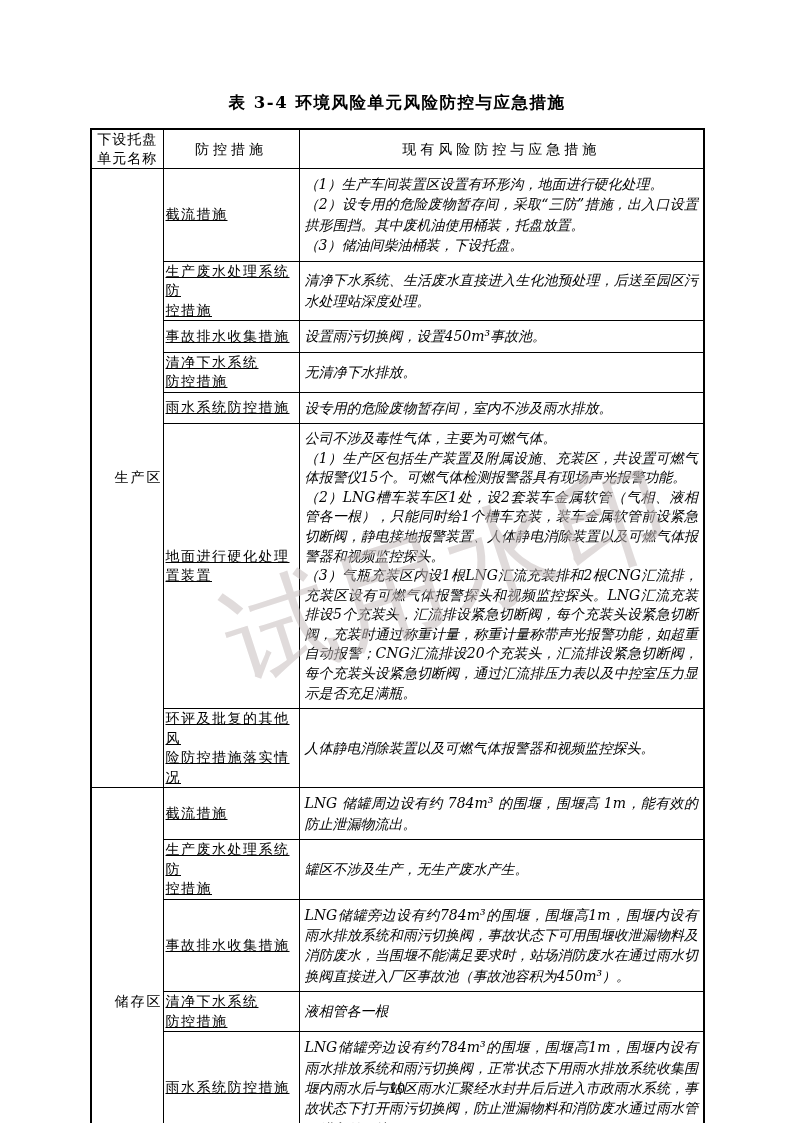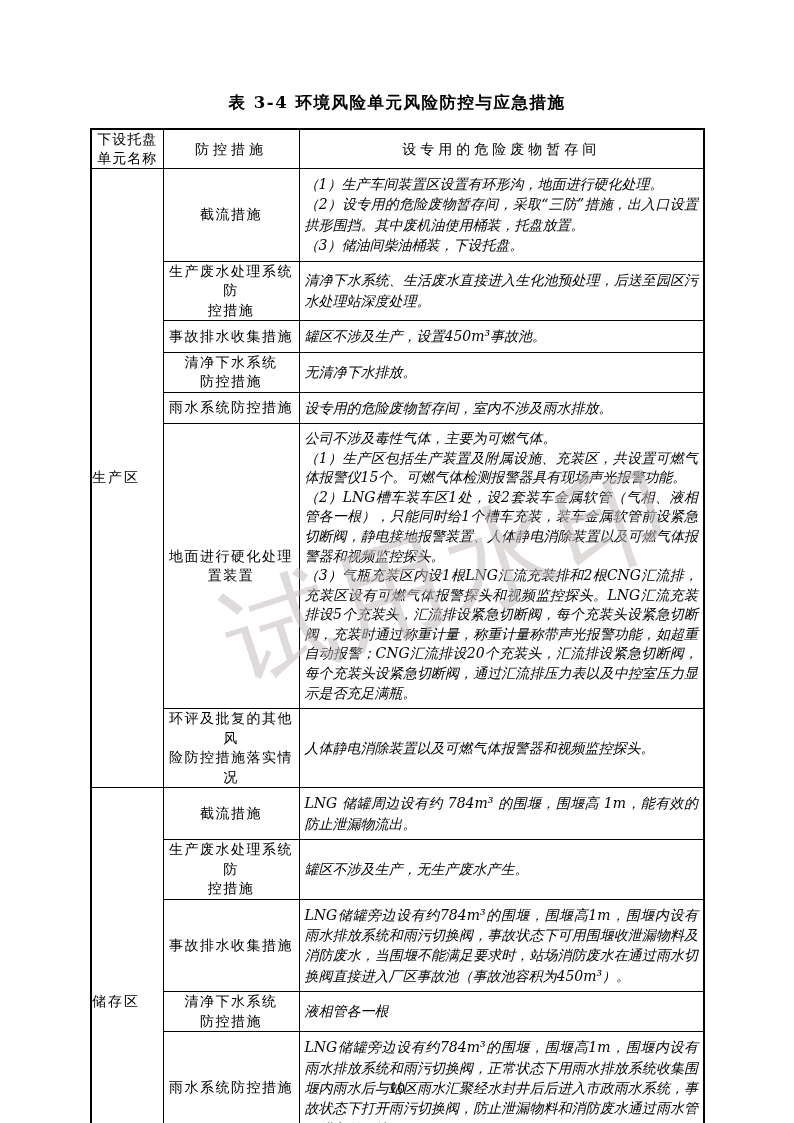--- a/index.html
+++ b/index.html
@@ -36,30 +36,30 @@
     overflow:hidden;
   }
   td.hdr {
     text-align:center;
     white-space:pre-line;
     line-height:19px;
     letter-spacing:1px;
   }
   td.hdr.wide { letter-spacing:4px; }
   td.area {
-    text-align:left;
+    text-align:right;
     letter-spacing:2px;
     font-size:14.5px;
   }
   td.label {
-    text-align:center;
     white-space:pre-line;
     line-height:19.5px;
     letter-spacing:1.5px;
     padding:0 2px;
+    text-decoration:underline;
   }
   td.content {
     padding:5px 5px;
     white-space:pre-line;
     line-height:20.4px;
     text-align:justify;
     font-style:italic;
   }
   td.content.tight { line-height:19.6px; }
   .watermark {
@@ -96,38 +96,38 @@
     <colgroup>
       <col style="width:72px">
         <col style="width:136px">
         <col style="width:405px">
     </colgroup>
     <tbody>
       <tr style="height:39px">
         <td class="hdr">下设托盘
 单元名称</td>
         <td class="hdr wide">防控措施</td>
-        <td class="hdr wide">设专用的危险废物暂存间</td>
+        <td class="hdr wide">现有风险防控与应急措施</td>
       </tr>
 
       <tr style="height:83px">
         <td class="area" rowspan="7">生产区</td>
         <td class="label">截流措施</td>
         <td class="content">（1）生产车间装置区设置有环形沟，地面进行硬化处理。
 （2）设专用的危险废物暂存间，采取“三防”措施，出入口设置拱形围挡。其中废机油使用桶装，托盘放置。
 （3）储油间柴油桶装，下设托盘。</td>
       </tr>
       <tr style="height:39px">
         <td class="label">生产废水处理系统防
 控措施</td>
         <td class="content">清净下水系统、生活废水直接进入生化池预处理，后送至园区污水处理站深度处理。</td>
       </tr>
       <tr style="height:29px">
         <td class="label">事故排水收集措施</td>
-        <td class="content">罐区不涉及生产，设置450m³事故池。</td>
+        <td class="content">设置雨污切换阀，设置450m³事故池。</td>
       </tr>
       <tr style="height:40px">
         <td class="label">清净下水系统
 防控措施</td>
         <td class="content">无清净下水排放。</td>
       </tr>
       <tr style="height:27px">
         <td class="label">雨水系统防控措施</td>
         <td class="content">设专用的危险废物暂存间，室内不涉及雨水排放。</td>
       </tr>

